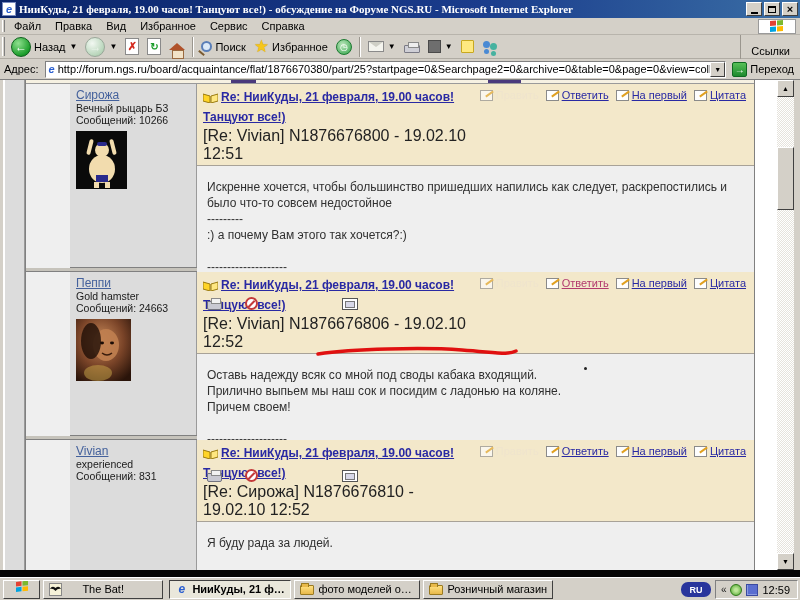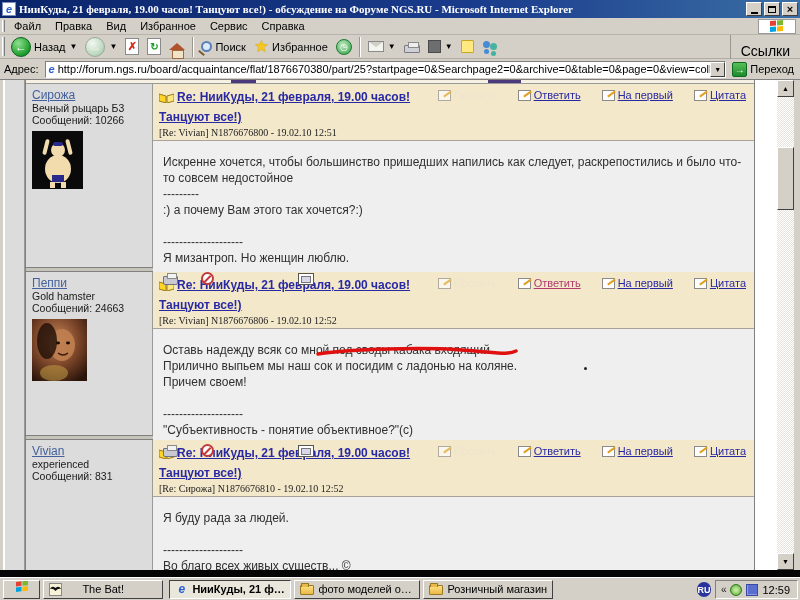--- a/index.html
+++ b/index.html
@@ -25,21 +25,21 @@
   .grip { width:3px; height:80%; border-left:1px solid #fff; border-right:1px solid #808080; margin:0 2px; }
   .throbber { position:absolute; right:4px; top:1px; width:38px; height:15px; background:#fff;
     border:1px solid #9a9a9a; display:flex; align-items:center; justify-content:center; }
 
   .toolbar { position:absolute; left:0; top:35px; width:800px; height:24px; background:#d4d0c8;
     border-bottom:1px solid #b0aca4; display:flex; align-items:center; font-size:11px; }
   .ie-btn { display:flex; align-items:center; gap:3px; padding:0 4px; height:22px; color:#000; white-space:nowrap; }
   .dd { font-size:8px; color:#000; margin-left:1px; }
   .vsep { width:1px; height:20px; border-left:1px solid #9a968e; border-right:1px solid #fff; margin:0 3px; }
   .links-label { position:absolute; right:2px; top:0; height:32px; display:flex; align-items:center;
-    padding:0 8px 0 10px; border-left:1px solid #9a968e; font-size:14px; }
+    padding:0 8px 0 10px; border-left:1px solid #9a968e; font-size:11px; }
 
   .circle-btn { width:20px; height:20px; border-radius:50%; display:flex; align-items:center; justify-content:center;
     color:#fff; font-size:12px; font-weight:bold; }
   .circle-back { background:radial-gradient(circle at 35% 30%,#8fe08f,#1d9e2c 70%,#0d6e1a); border:1px solid #0c611c; }
   .circle-fwd  { background:radial-gradient(circle at 35% 30%,#f2f8f2,#b9d6bb 70%,#93b897); border:1px solid #9aa89a; color:#e8f2e8; }
   .doc-ic { width:14px; height:17px; background:#fff; border:1px solid #8a8a8a; position:relative;
     display:flex; align-items:center; justify-content:center; font-size:11px; font-weight:bold; }
   .stop-x { color:#d42a1e; }
   .refresh-a { color:#1d9e2c; font-size:10px; }
   .house { width:0; height:0; border-left:8px solid transparent; border-right:8px solid transparent; border-bottom:7px solid #b0522a; position:relative; }
@@ -75,31 +75,31 @@
     color:#fff; font-size:10px; display:flex; align-items:center; justify-content:center; font-weight:bold; }
 
   
   .content { position:absolute; left:0; top:80px; width:800px; height:490px; background:#d4d0c8; }
   .page-bg { position:absolute; left:3px; top:0; width:774px; height:490px; background:#fff; overflow:hidden; }
   .gray-col { position:absolute; left:5px; top:0; width:20px; height:490px; background:#dcdcdc; border-right:1px solid #9a9a9a; }
   .posts-table { position:absolute; left:25px; top:0; width:730px; height:490px; border-left:1px solid #808080; border-right:1px solid #808080; background:#efefef; }
   .cutoff-row { position:relative; height:4px; background:#f6f1e2; border-bottom:1px solid #9a9a9a; }
   .frag { position:absolute; top:0; height:3px; background:#4a3a7c; }
 
-  .post { display:flex; border-bottom:1px solid #808080; }
+  .post { display:flex; border-bottom:1px solid #808080;margin-left:44px; }
   .user-cell { width:127px; background:#dcdcdc; border-right:1px solid #9a9a9a; padding:4px 4px 4px 6px; font-size:10.5px; color:#1a1a1a; }
   .user-name { font-size:12px; color:#44619c; text-decoration:underline; }
   .avatar { margin-top:5px; display:block; }
   .msg-cell { flex:1; display:flex; flex-direction:column; min-width:0; }
   .msg-header { background:#f3e8ca; border-bottom:1px solid #a8a298; padding:3px 6px 2px 6px; display:flex; align-items:flex-start; }
   .title-wrap { flex:1; min-width:0; }
   .post-title { font-size:12px; font-weight:bold; color:#2929a3; text-decoration:underline; line-height:14px; }
   .book { display:inline-block; vertical-align:-2px; margin-right:3px; }
-  .post-meta { font-size:10px; color:#222; margin-top:2px;font-family:Liberation Serif, serif; }
-  .actions { display:flex; gap:21px; padding:2px 2px 0 8px; white-space:nowrap; font-size:11px; }
+  .post-meta { font-size:16px; color:#222; margin-top:2px; }
+  .actions { display:flex; gap:7px; padding:2px 2px 0 8px; white-space:nowrap; font-size:11px; }
   .act { display:flex; align-items:center; gap:3px; }
   .act .lbl { text-decoration:underline; color:#2929a3; }
   .act.disabled .lbl { color:#efe4cd; text-decoration:none; }
   .act.visited .lbl { color:#b23a6e; }
   .act-ic { width:13px; height:11px; background:#fefefe; border:1px solid #8a8a8a; position:relative; flex:none; }
   .act-ic:after { content:""; position:absolute; right:-2px; top:2px; width:9px; height:2px; background:#e0a020; transform:rotate(-35deg); }
   .act.disabled .act-ic { opacity:.65; }
   .msg-body { flex:1; background:#efefef; padding:13px 12px 6px 10px; display:flex; flex-direction:column; min-width:0; }
   .body-text { font-size:12px; line-height:16px; color:#303030; white-space:pre-wrap; }
   .post-footer { margin-top:auto; display:flex; align-items:center; gap:5px; padding-top:6px; }
@@ -132,21 +132,21 @@
     background:#d4d0c8; border:1px solid; border-color:#fff #404040 #404040 #fff; white-space:nowrap; overflow:hidden; }
   .task-btn.active { border-color:#404040 #fff #fff #404040; background:#e9e7db; font-weight:bold; }
   .task-btn .txt { overflow:hidden; text-overflow:ellipsis; }
   .start-btn { font-weight:bold;flex-direction:column; }
   .flag { width:14px; height:12px; flex:none; }
   .bat-ic { width:13px; height:13px; background:#f6f2d8; border:1px solid #888; display:flex; align-items:center; justify-content:center; flex:none; }
   .e-ic { color:#2a5fd0; font-weight:bold; font-style:italic; font-size:12px; width:13px; text-align:center; flex:none; }
   .folder-ic { width:14px; height:10px; background:linear-gradient(#ffe080,#e8b94a); border:1px solid #9a7a20; border-radius:1px; position:relative; flex:none; margin-top:2px; }
   .folder-ic:before { content:""; position:absolute; left:0; top:-3px; width:6px; height:3px; background:#e8b94a; border:1px solid #9a7a20; border-bottom:none; border-radius:1px 1px 0 0; }
   .tray { position:absolute; right:2px; top:2px; height:19px; display:flex; align-items:center; gap:4px; }
-  .lang-ind { width:14px; height:15px; background:#29359c; color:#fff; font-size:9px; font-weight:bold;
+  .lang-ind { width:30px; height:15px; background:#29359c; color:#fff; font-size:9px; font-weight:bold;
     display:flex; align-items:center; justify-content:center;border-radius:7px; }
   .tray-box { height:19px; display:flex; align-items:center; gap:4px; padding:0 5px;
     border:1px solid; border-color:#808080 #fff #fff #808080; }
   .chev { font-size:10px; color:#222; }
   .tray-green { width:12px; height:12px; background:radial-gradient(circle,#bfe89a 20%,#4aa32a); border-radius:50%; border:1px solid #2e7a18; }
   .tray-blue { width:12px; height:12px; background:#5a6ed0; border:1px solid #3a4aa0; box-shadow:2px -2px 0 -1px #8a9ae0 inset; }
   .clock { font-size:11px; color:#000; padding-right:2px; }
 </style>
 </head>
 <body>

